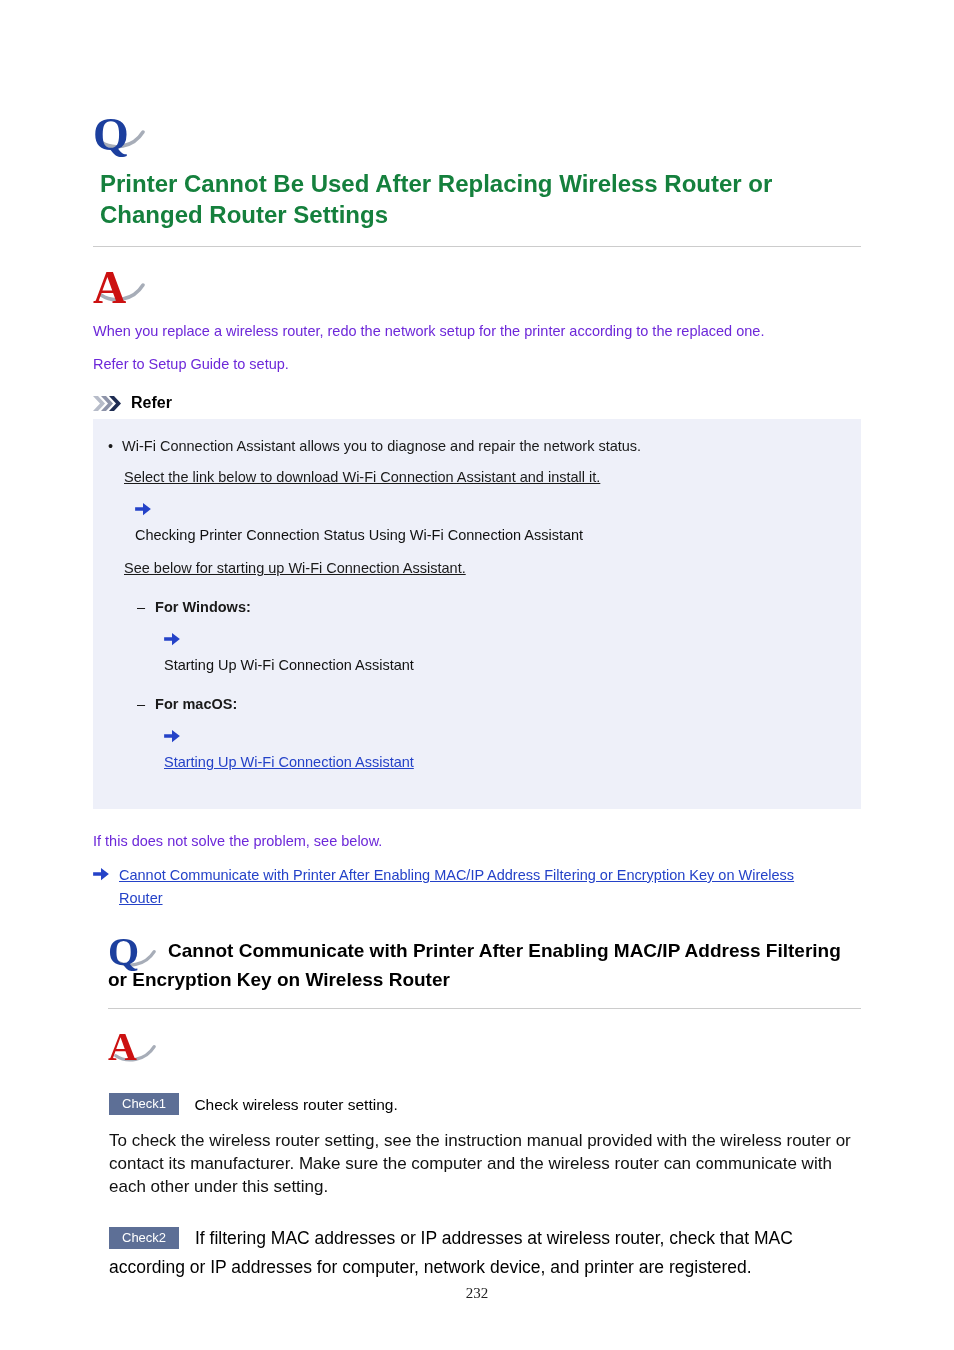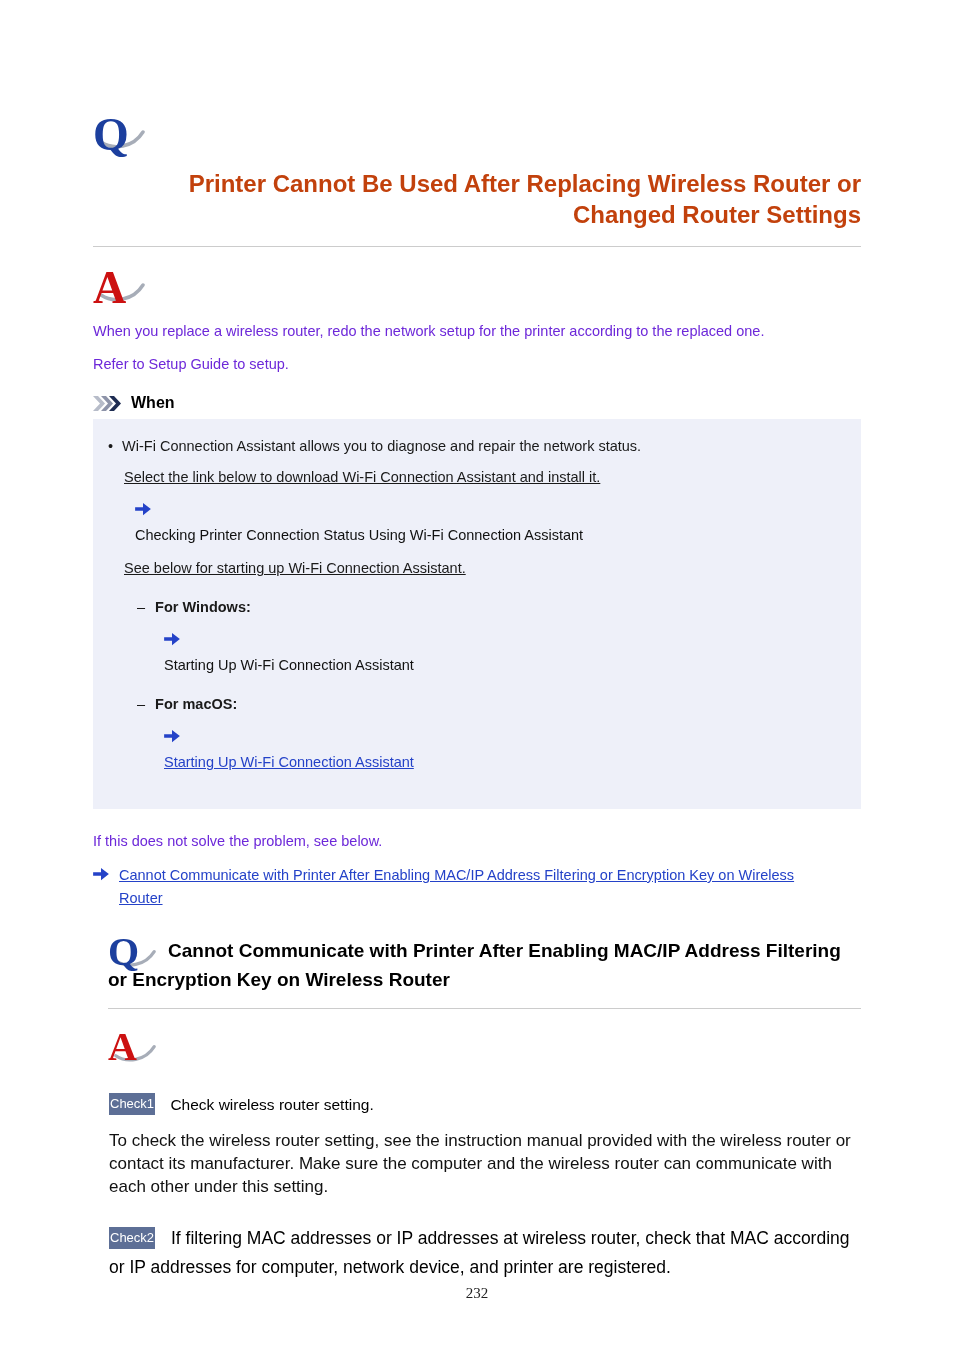--- a/index.html
+++ b/index.html
@@ -18,23 +18,22 @@
     font-family:"Liberation Serif", serif; font-weight:bold;
     font-size:46px; line-height:46px; display:inline-block;
   }
   .qa-icon.q .letter { color:#1c3f9e; }
   .qa-icon.a .letter { color:#cc1111; }
   .qa-icon svg.swoosh { position:absolute; left:6px; top:14px; z-index:1; }
   .qa-icon.small { width:50px; height:40px; }
   .qa-icon.small .letter { font-size:40px; line-height:40px; }
 
   h1 {
-    font-size:24px; line-height:31px; font-weight:bold; color:#c2410c;
+    font-size:24px; line-height:31px; font-weight:bold; color:#15803d;
     margin:6px 0 16px 7px;
-    text-align:right;
   }
   hr.rule { border:none; border-top:1px solid #cccccc; margin:0 0 18px 0; }
 
   .para { font-size:14.5px; line-height:20px; margin-bottom:13px; color:#6d28d9; }
 
   
   .note-header { display:flex; align-items:center; gap:8px; margin:20px 0 7px 0; }
   .note-header .note-label { font-size:16px; font-weight:bold; color:#000; }
   .note-box {
     background:#eef0f9; padding:17px 5px 24px 15px; margin-bottom:22px;
@@ -64,21 +63,21 @@
   h2 {
     font-size:19px; line-height:29px; font-weight:bold; color:#000;
     text-indent:60px; max-width:760px;
   }
   .h2-rule { border:none; border-top:1px solid #cccccc; margin:14px 0 18px 15px; }
 
   
   .check-section { margin-left:16px; }
   .check-badge {
     display:inline-block; background:#5d6f96; color:#ffffff;
-    font-size:13px; line-height:20px; padding:1px 1px;
+    font-size:13px; line-height:20px; padding:1px 13px;
     margin-right:11px; position:relative; top:-2px;
   }
   .check1-title-row { font-size:15.5px; line-height:24px; margin:26px 0 12px 0; color:#000; }
   .check-body { font-size:17px; line-height:23px; max-width:748px; color:#111; }
   .check2-row { font-size:17.5px; line-height:29px; margin-top:26px; max-width:760px; color:#000; }
 
   .page-number {
     position:absolute; left:0; bottom:48px; width:100%; text-align:center;
     font-family:"Liberation Serif", serif; font-size:15px; color:#222;
   }
@@ -107,21 +106,21 @@
 
   <p class="para">When you replace a wireless router, redo the network setup for the printer according to the replaced one.</p>
   <p class="para">Refer to Setup Guide to setup.</p>
 
   <div class="note-header">
     <svg width="30" height="15" viewBox="0 0 30 15">
       <path d="M0 0 L5 0 L12 7.5 L5 15 L0 15 L7 7.5 Z" fill="#b7bcc9"></path>
       <path d="M8 0 L13 0 L20 7.5 L13 15 L8 15 L15 7.5 Z" fill="#8d93a8"></path>
       <path d="M16 0 L21 0 L28 7.5 L21 15 L16 15 L23 7.5 Z" fill="#1e2c52"></path>
     </svg>
-    <span class="note-label">When</span>
+    <span class="note-label">Refer</span>
   </div>
 
   <div class="note-box">
     <div class="note-bullet-row">
       <span>Wi-Fi Connection Assistant allows you to diagnose and repair the network status.</span>
     </div>
     <div class="note-inner">
       <p class="note-text">Select the link below to download Wi-Fi Connection Assistant and install it.</p>
 
       <div class="arrow-row">

